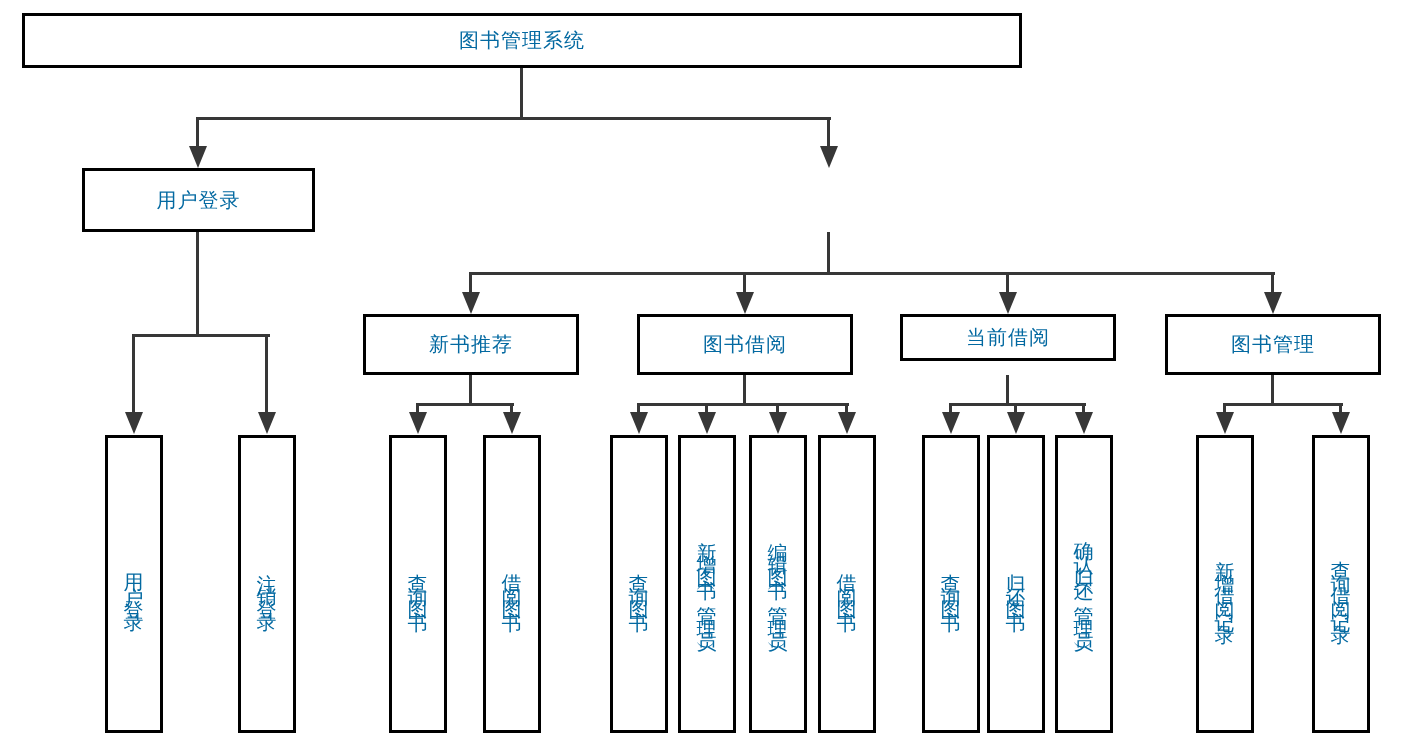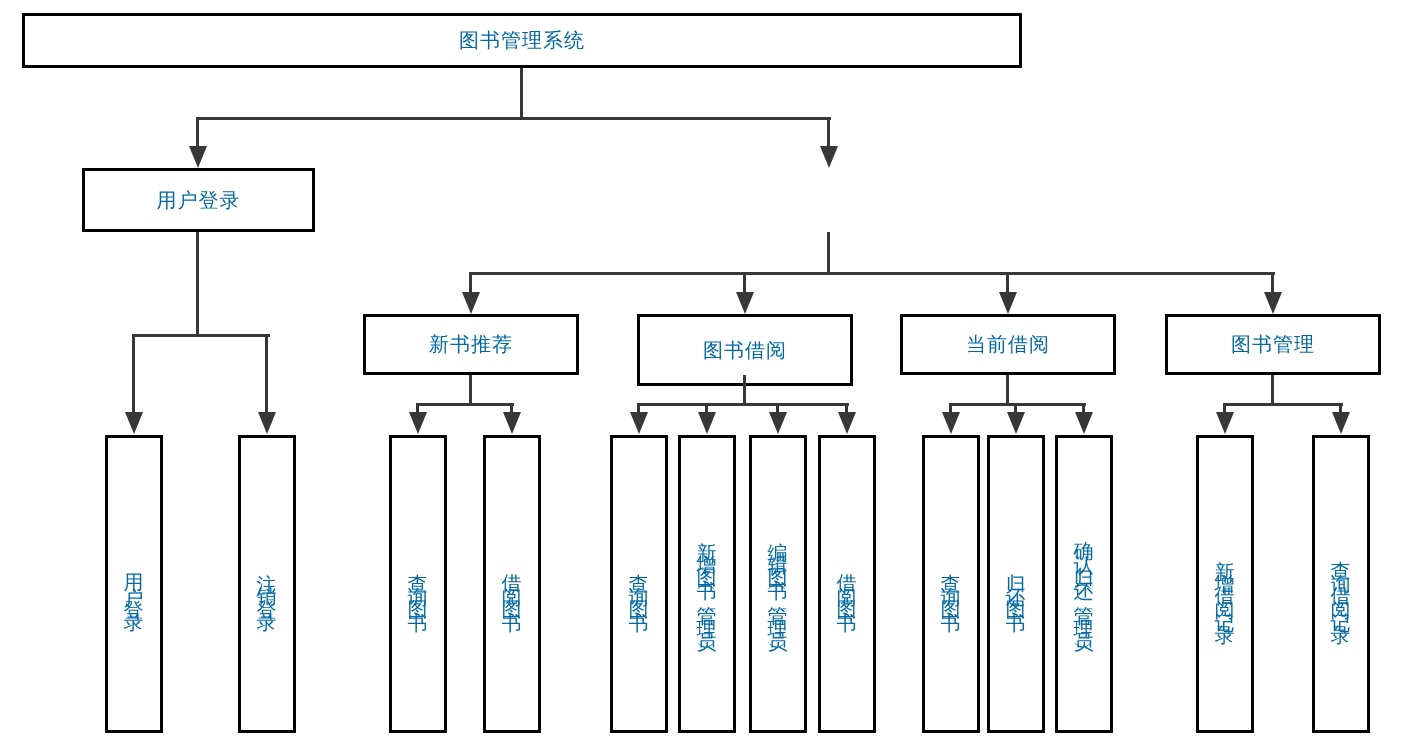--- a/index.html
+++ b/index.html
@@ -64,24 +64,24 @@
   <div class="vline" style="left:1006px;top:272px;height:24px"></div>
   <div class="vline" style="left:1271px;top:272px;height:24px"></div>
   <div class="arrow" style="left:462px;top:292px"></div>
   <div class="arrow" style="left:736px;top:292px"></div>
   <div class="arrow" style="left:999px;top:292px"></div>
   <div class="arrow" style="left:1264px;top:292px"></div>
 
   <div class="box" style="left:363px;top:314px;width:216px;height:61px">
     <span>新书推荐</span>
   </div>
-  <div class="box" style="left:637px;top:314px;width:216px;height:72px">
+  <div class="box" style="left:637px;top:314px;width:216px;height:61px">
     <span>图书借阅</span>
   </div>
-  <div class="box" style="left:900px;top:314px;width:216px;height:61px">
+  <div class="box" style="left:900px;top:314px;width:216px;height:47px">
     <span>当前借阅</span>
   </div>
   <div class="box" style="left:1165px;top:314px;width:216px;height:61px">
     <span>图书管理</span>
   </div>
 
   <div class="vline" style="left:469px;top:375px;height:31px"></div>
   <div class="hline" style="left:416px;top:403px;width:98px"></div>
   <div class="vline" style="left:416px;top:403px;height:13px"></div>
   <div class="vline" style="left:510px;top:403px;height:13px"></div>

